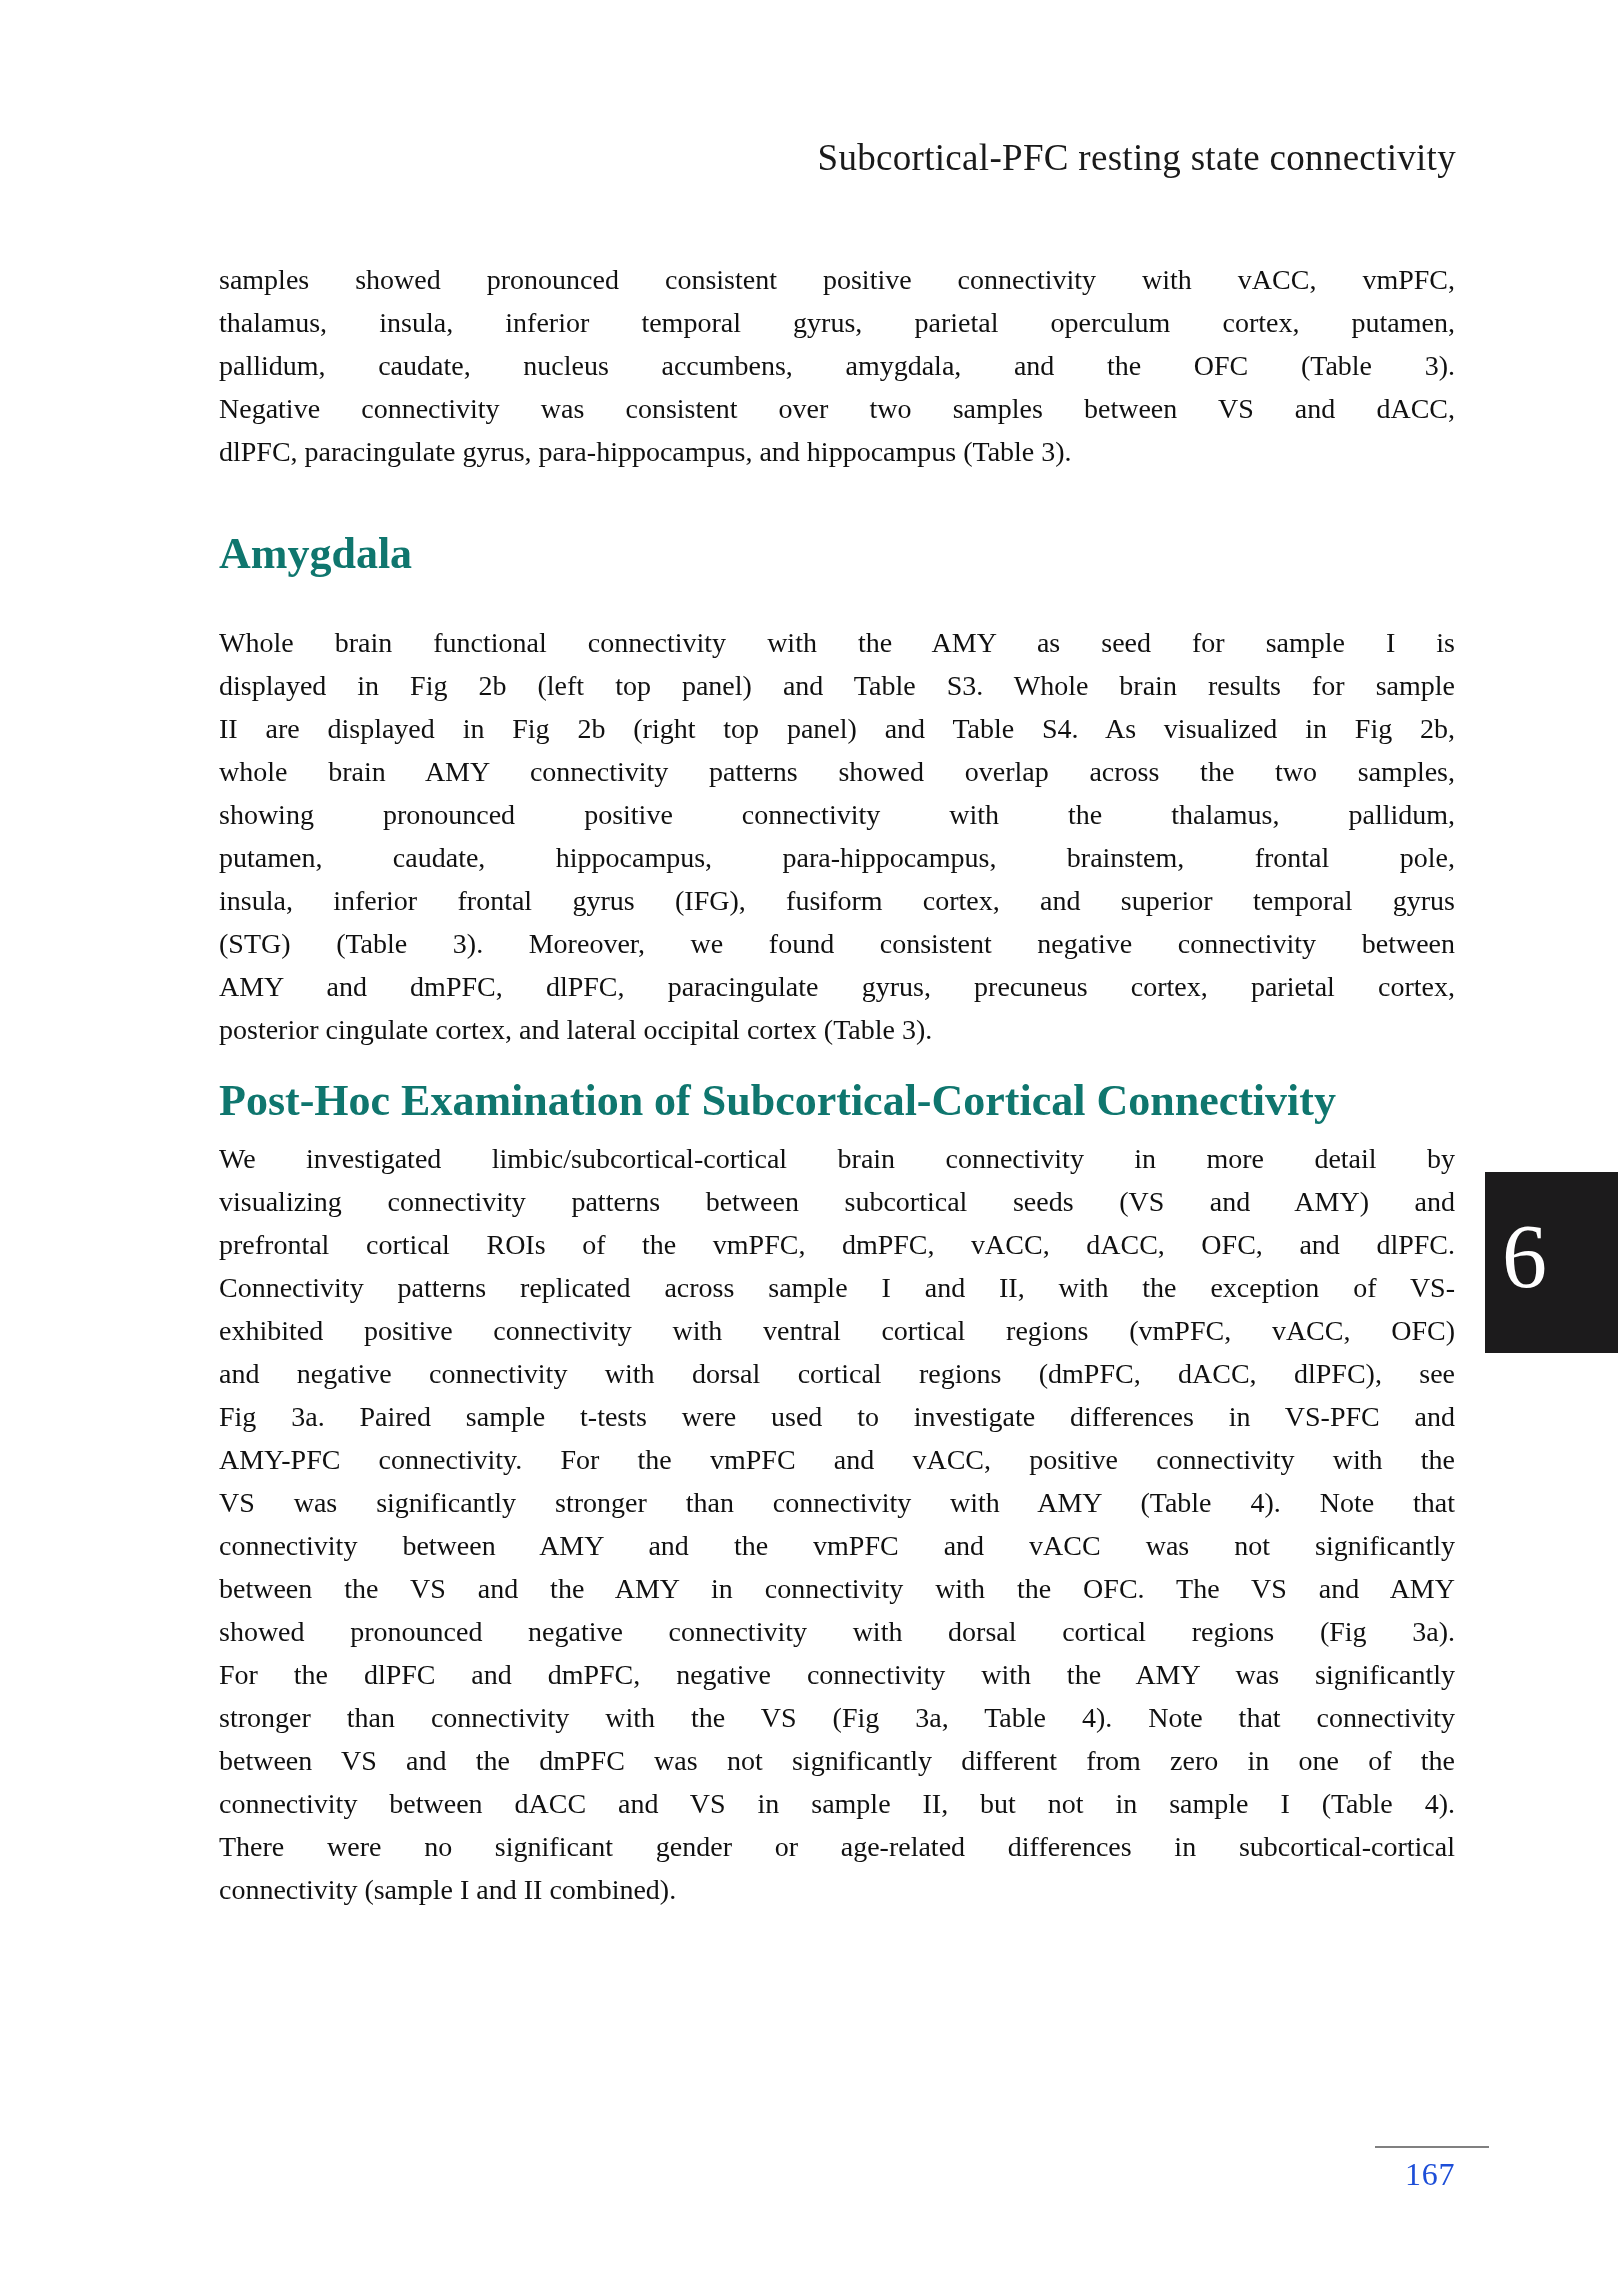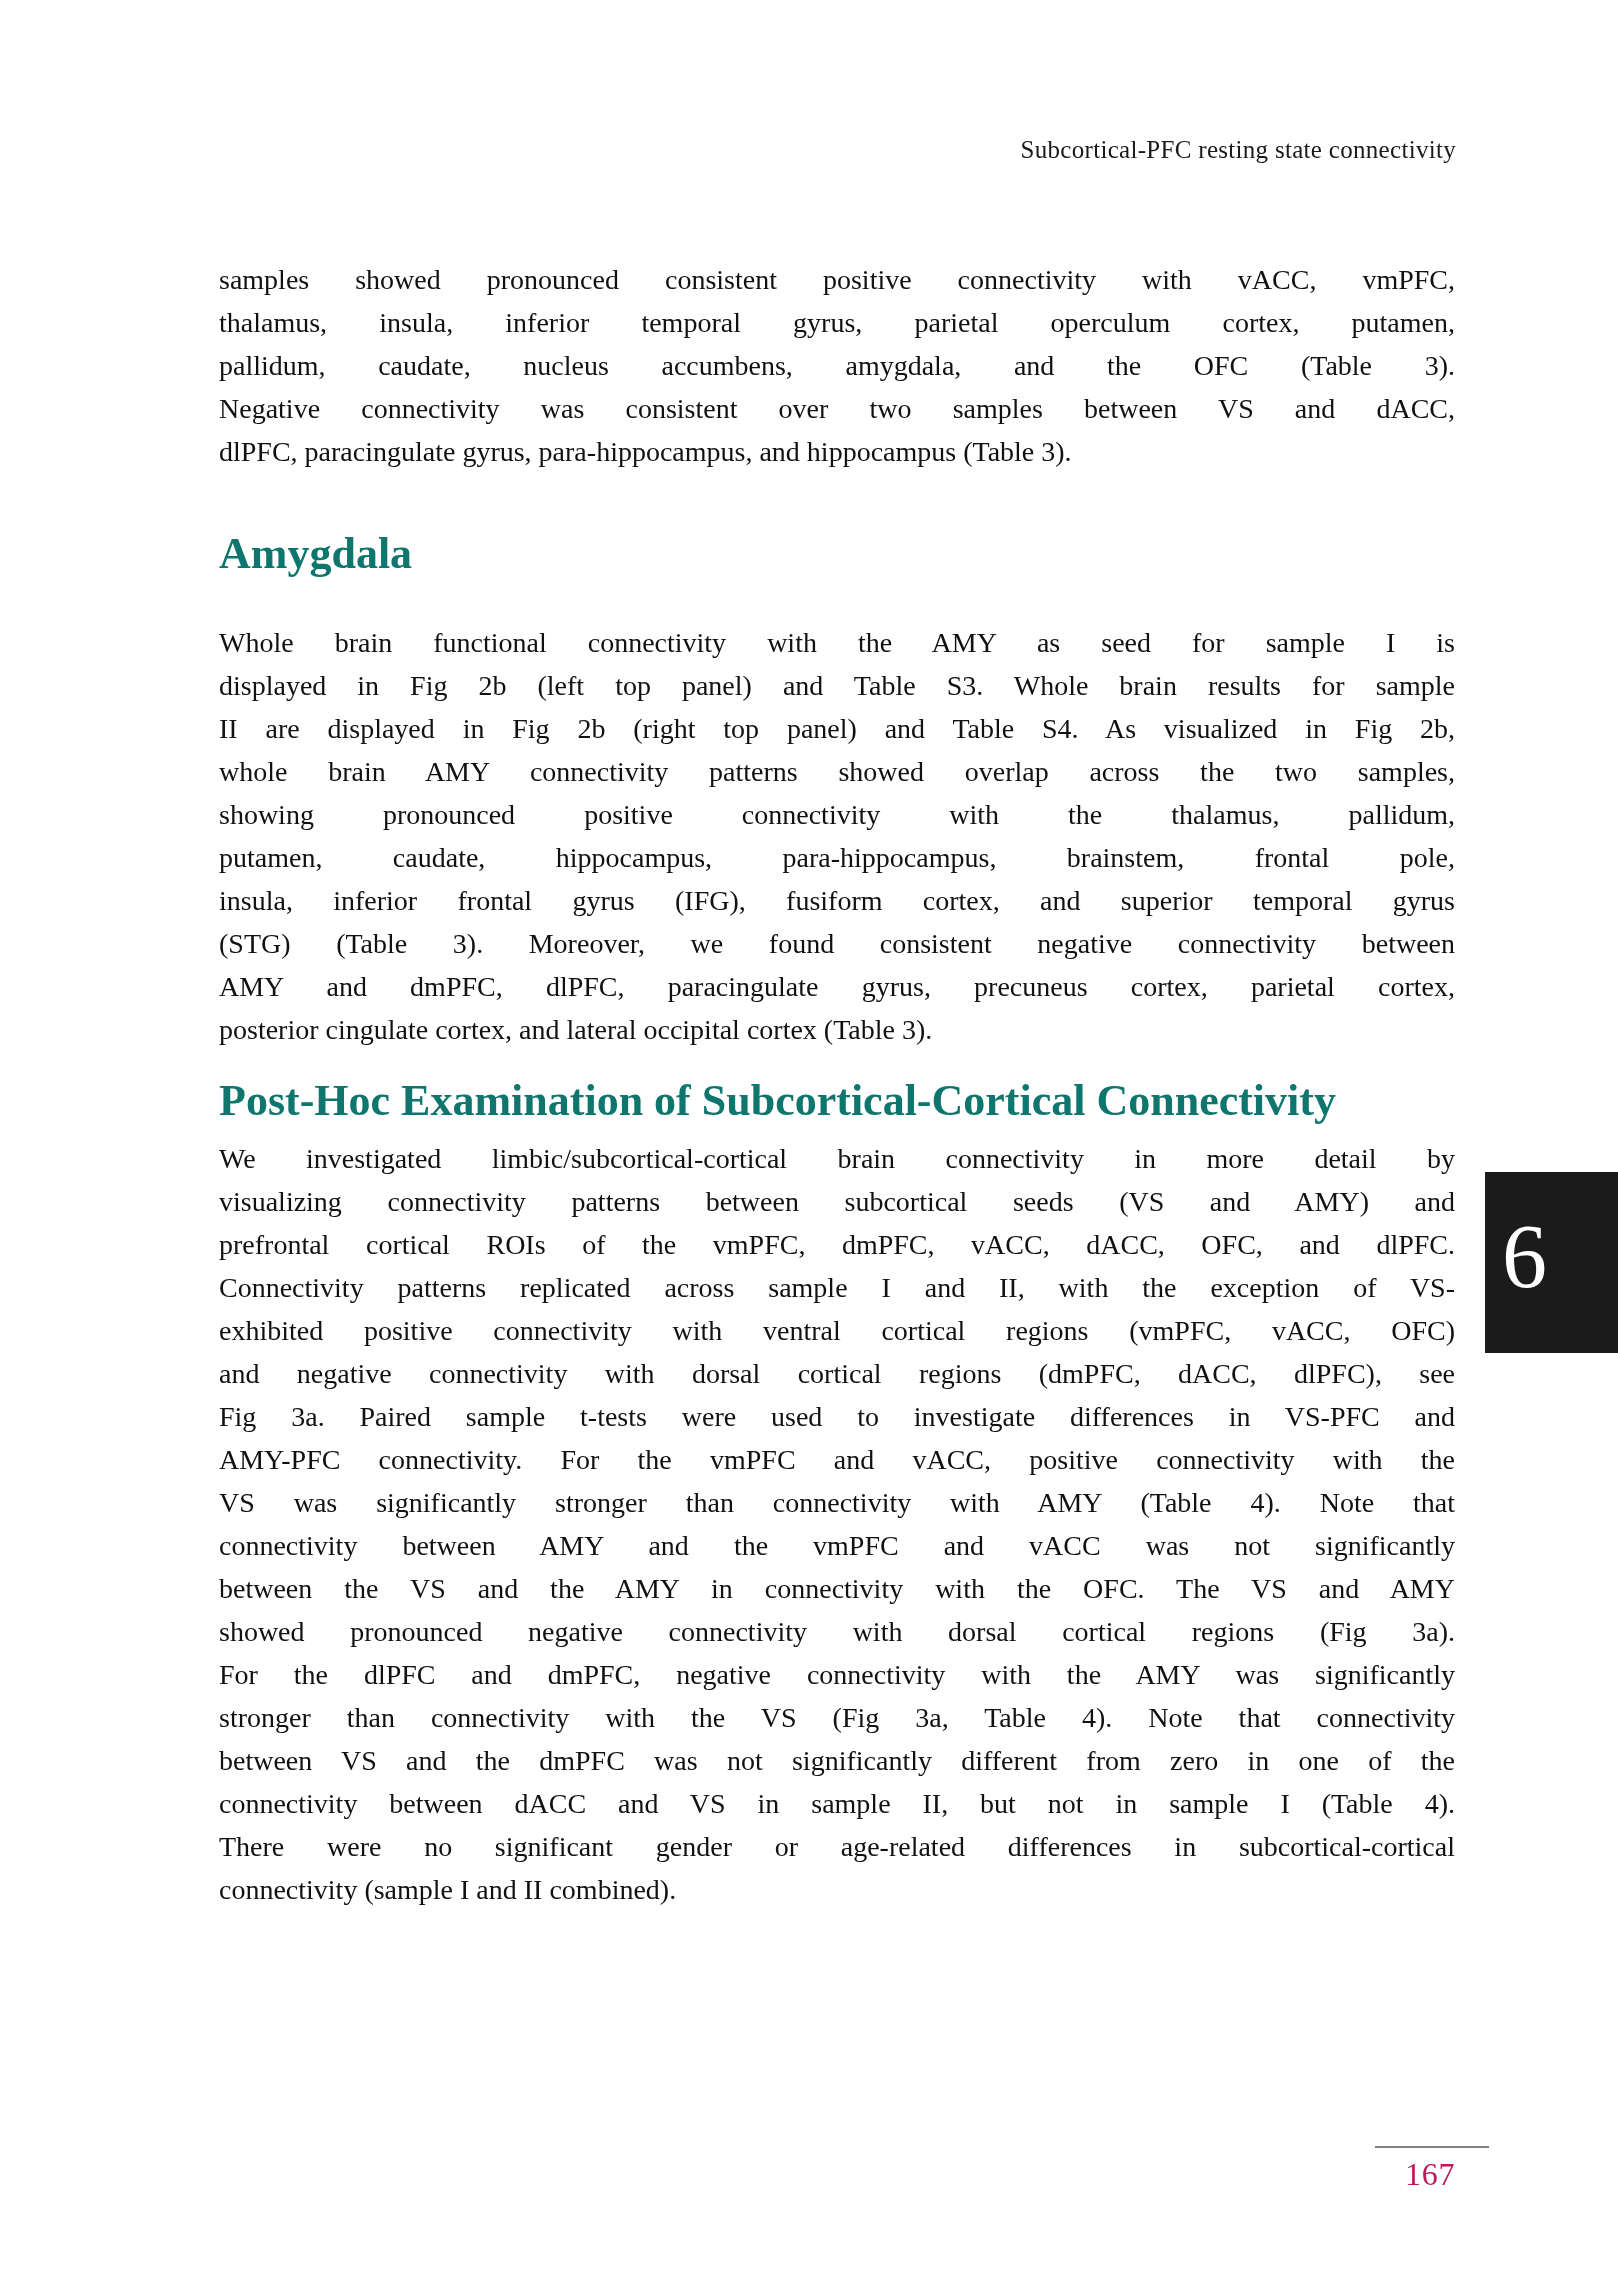--- a/index.html
+++ b/index.html
@@ -3,21 +3,21 @@
 <meta charset="utf-8">
 <style>
   html, body { margin: 0; padding: 0; background: #ffffff; }
   body {
     width: 1619px; height: 2284px; position: relative; overflow: hidden;
     font-family: "Liberation Serif", "DejaVu Serif", serif;
     color: #111111;
   }
   .running-header {
     position: absolute; right: 163px; top: 136px;
-    font-size: 25px; letter-spacing: 0.3px; color: #1a1a1a;
+    font-size: 37px; letter-spacing: 0.3px; color: #1a1a1a;
     white-space: nowrap;
   }
   .column { position: absolute; left: 219px; width: 1236px; }
   .line {
     display: block; height: 43px; line-height: 43px;
     font-size: 28px; text-align: justify; text-align-last: justify;
     white-space: nowrap; overflow: visible;
   }
   .line.last { text-align-last: left; }
   .heading {
@@ -31,21 +31,21 @@
   .chapter-tab span {
     position: absolute; left: 17px; top: 40px;
     font-size: 90px; color: #ffffff; line-height: 1;
   }
   .footer-rule {
     position: absolute; left: 1375px; top: 2146px; width: 114px; height: 1.5px;
     background: #808080;
   }
   .page-number {
     position: absolute; left: 1405px; top: 2156px;
-    font-size: 32px; color: #be185d; letter-spacing: 0.8px;
+    font-size: 32px; color: #1d4ed8; letter-spacing: 0.8px;
   }
 </style>
 </head>
 <body>
 
 <div class="running-header">Subcortical-PFC resting state connectivity</div>
 
 <div class="column" style="top:258px;">
   <span class="line">samples showed pronounced consistent positive connectivity with vACC, vmPFC,</span>
   <span class="line">thalamus, insula, inferior temporal gyrus, parietal operculum cortex, putamen,</span>

